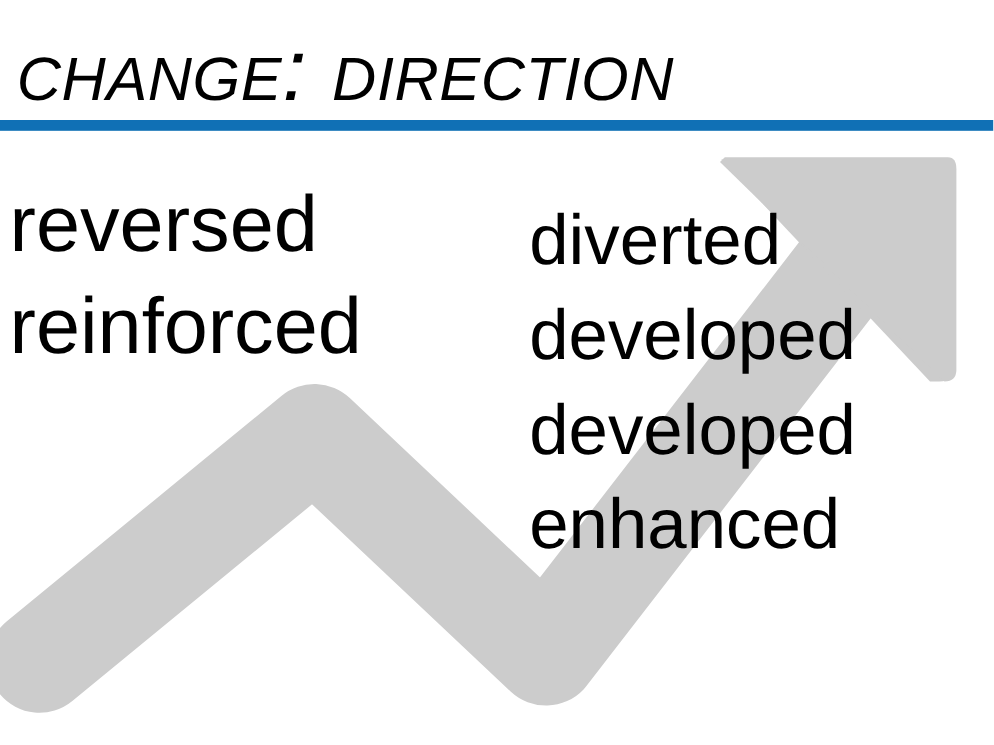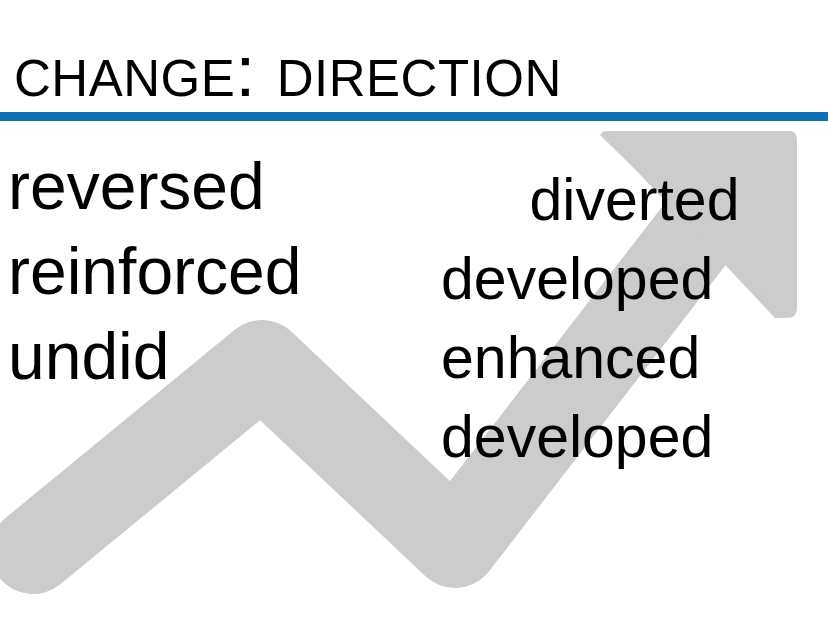--- a/index.html
+++ b/index.html
@@ -28,24 +28,25 @@
     width: 828px;
     height: 621px;
     z-index: 1;
     pointer-events: none;
   }
 
   
   #title-block {
     position: absolute;
     left: 0;
-    top: 12px;
+    top: 0;
     width: 828px;
     height: 110px;
     z-index: 3;
+    font-style: italic;
   }
 
   #page-title {
     position: absolute;
     left: 14px;
     top: 16px;
     width: 800px;
     margin: 0;
     font-family: "Liberation Sans", sans-serif;
     font-weight: 300;
@@ -110,21 +111,20 @@
     margin-top: 34px;
   }
 
   #column-right .word-item {
     font-size: 59px;
     line-height: 79px;
   }
 
   #column-right .word-item:first-child {
     margin-top: 51px;
-    text-align: center;
   }
 </style>
 </head>
 <body>
 
 <div id="slide">
 
   <div id="arrow-layer">
     <svg width="828" height="621" viewBox="0 0 828 621" xmlns="http://www.w3.org/2000/svg">
       <g fill="#cccccc" stroke="none">
@@ -155,25 +155,24 @@
   <div id="title-block">
     <h1 id="page-title">Change: Direction</h1>
     <div id="title-underline"></div>
   </div>
 
   <div id="columns">
 
     <div id="column-left" class="word-column">
       <div class="word-item">reversed</div>
       <div class="word-item">reinforced</div>
-      <div class="word-item">undid</div>
     </div>
 
     <div id="column-right" class="word-column">
       <div class="word-item">diverted</div>
       <div class="word-item">developed</div>
+      <div class="word-item">developed</div>
       <div class="word-item">enhanced</div>
-      <div class="word-item">developed</div>
     </div>
 
   </div>
 
 </div>
 
 </body></html>

